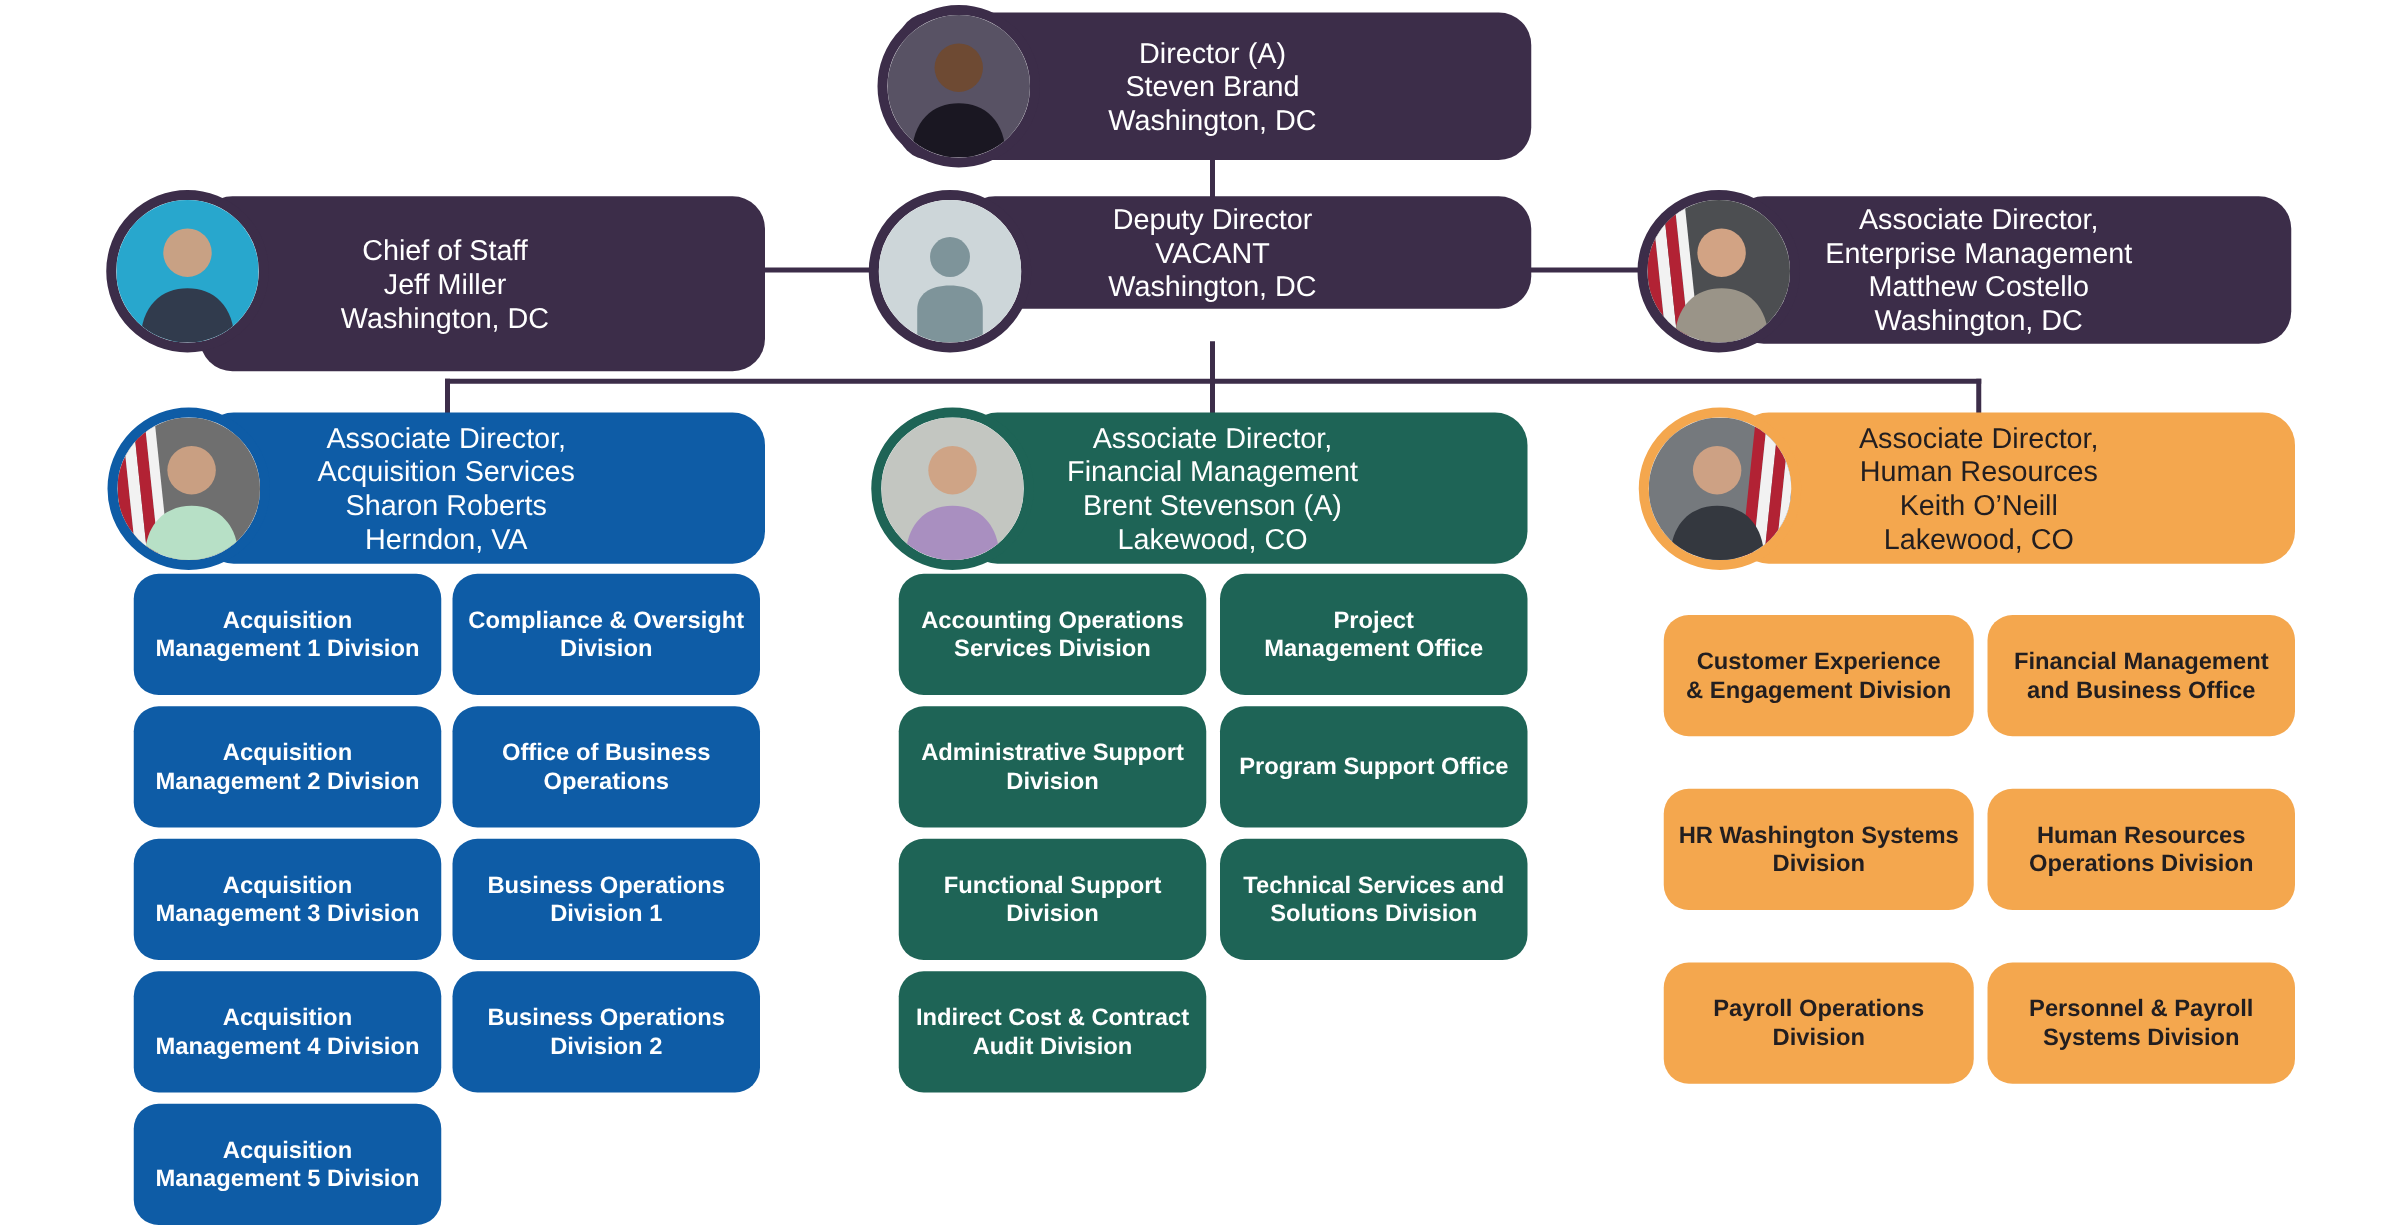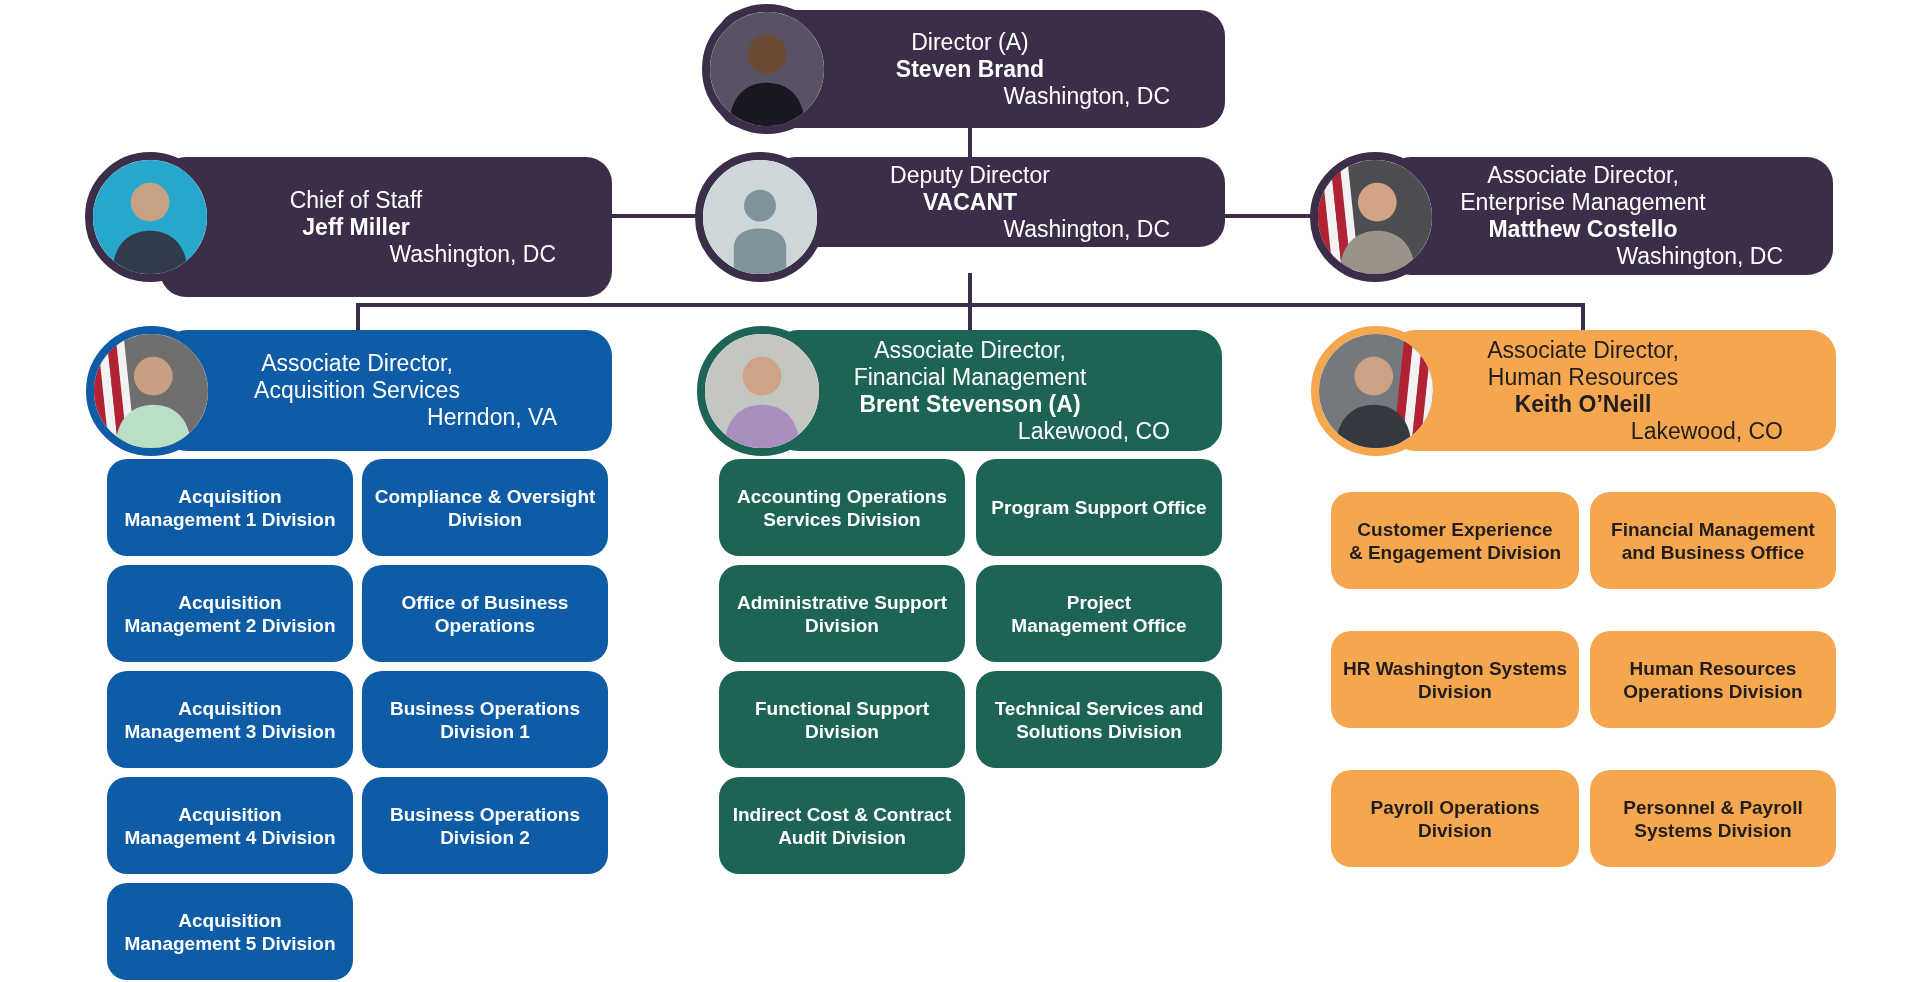--- a/index.html
+++ b/index.html
@@ -18,22 +18,22 @@
   .card.green{background:var(--green);}
   .card.orange{background:var(--orange);}
   .card-text{
     position:absolute;top:0;bottom:0;width:400px;
     display:flex;flex-direction:column;justify-content:center;
     text-align:center;color:var(--text_light);
     font-size:23px;line-height:27px;
   }
   .card.orange .card-text{color:var(--text_dark);}
   .card-text .title{white-space:pre-line;font-weight:400;}
-  .card-text .name{font-weight:700;}
-  .card-text .loc{font-weight:400;text-align:right;}
+  .card-text .name{font-weight:400;}
+  .card-text .loc{font-weight:400;}
   
   .avatar{
     position:absolute;width:130px;height:130px;border-radius:50%;
     box-sizing:border-box;border:8px solid var(--purple);
     overflow:hidden;background:#fff;
   }
   .avatar svg{display:block;width:100%;height:100%;}
   .ring-purple{border-color:var(--purple);}
   .ring-blue{border-color:var(--blue);}
   .ring-green{border-color:var(--green);}
@@ -140,20 +140,21 @@
           <rect x="16" y="0" width="8" height="100" fill="#B22234"></rect>
           <rect x="24" y="0" width="7" height="100" fill="#F2F2F2"></rect>
         </g>
         <circle cx="52" cy="37" r="17" fill="#C99F82"></circle>
         <path d="M19 100 C19 74 34 62 52 62 C70 62 85 74 85 100 Z" fill="#B7E0C6"></path>
       </svg>
     </div>
     <div class="card-text" style="left:-4px">
       <div class="title">Associate Director,
 Acquisition Services</div>
+      <div class="name">Sharon Roberts</div>
       <div class="loc">Herndon, VA</div>
     </div>
   </div>
   <div class="col" style="left:107px">
     <div class="dv">Acquisition
 Management 1 Division</div>
     <div class="dv">Acquisition
 Management 2 Division</div>
     <div class="dv">Acquisition
 Management 3 Division</div>
@@ -194,23 +195,23 @@
     <div class="dv">Accounting Operations
 Services Division</div>
     <div class="dv">Administrative Support
 Division</div>
     <div class="dv">Functional Support
 Division</div>
     <div class="dv">Indirect Cost &amp; Contract
 Audit Division</div>
   </div>
   <div class="col" style="left:976px">
-    <div class="dv">Program Support Office</div>
     <div class="dv">Project
 Management Office</div>
+    <div class="dv">Program Support Office</div>
     <div class="dv">Technical Services and
 Solutions Division</div>
   </div>
 </div>
 
 <div class="sec-orange">
   <div class="card orange" style="left:1389px;top:330px;width:447px;height:121px">
     <div class="avatar ring-orange" style="left:-78px;top:-4px">
       <svg viewBox="0 0 100 100" preserveAspectRatio="none">
         <rect width="100" height="100" fill="#75797D"></rect>

